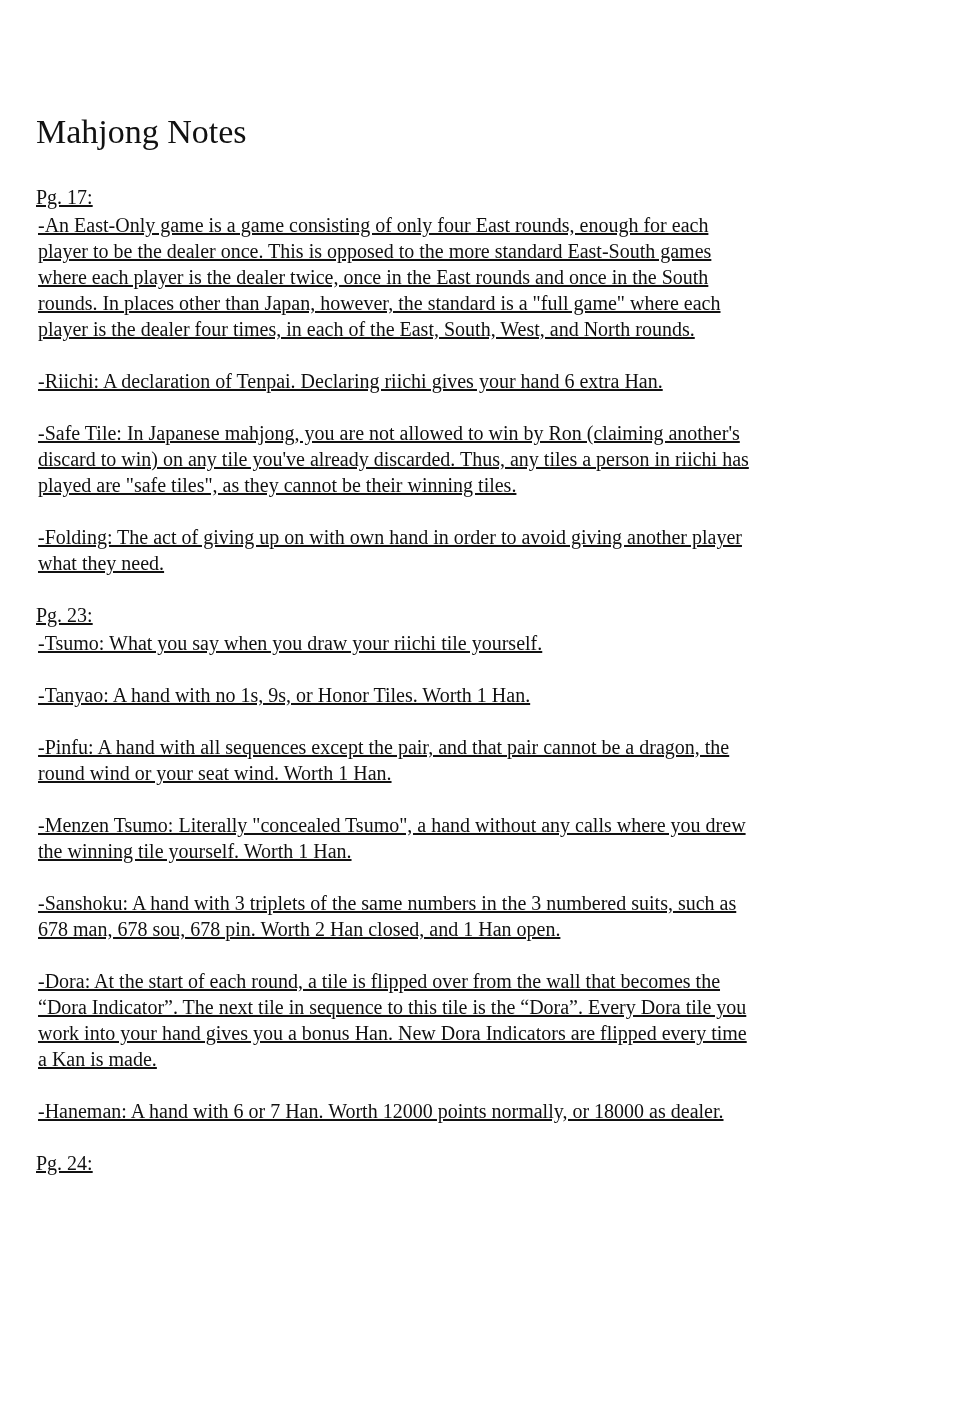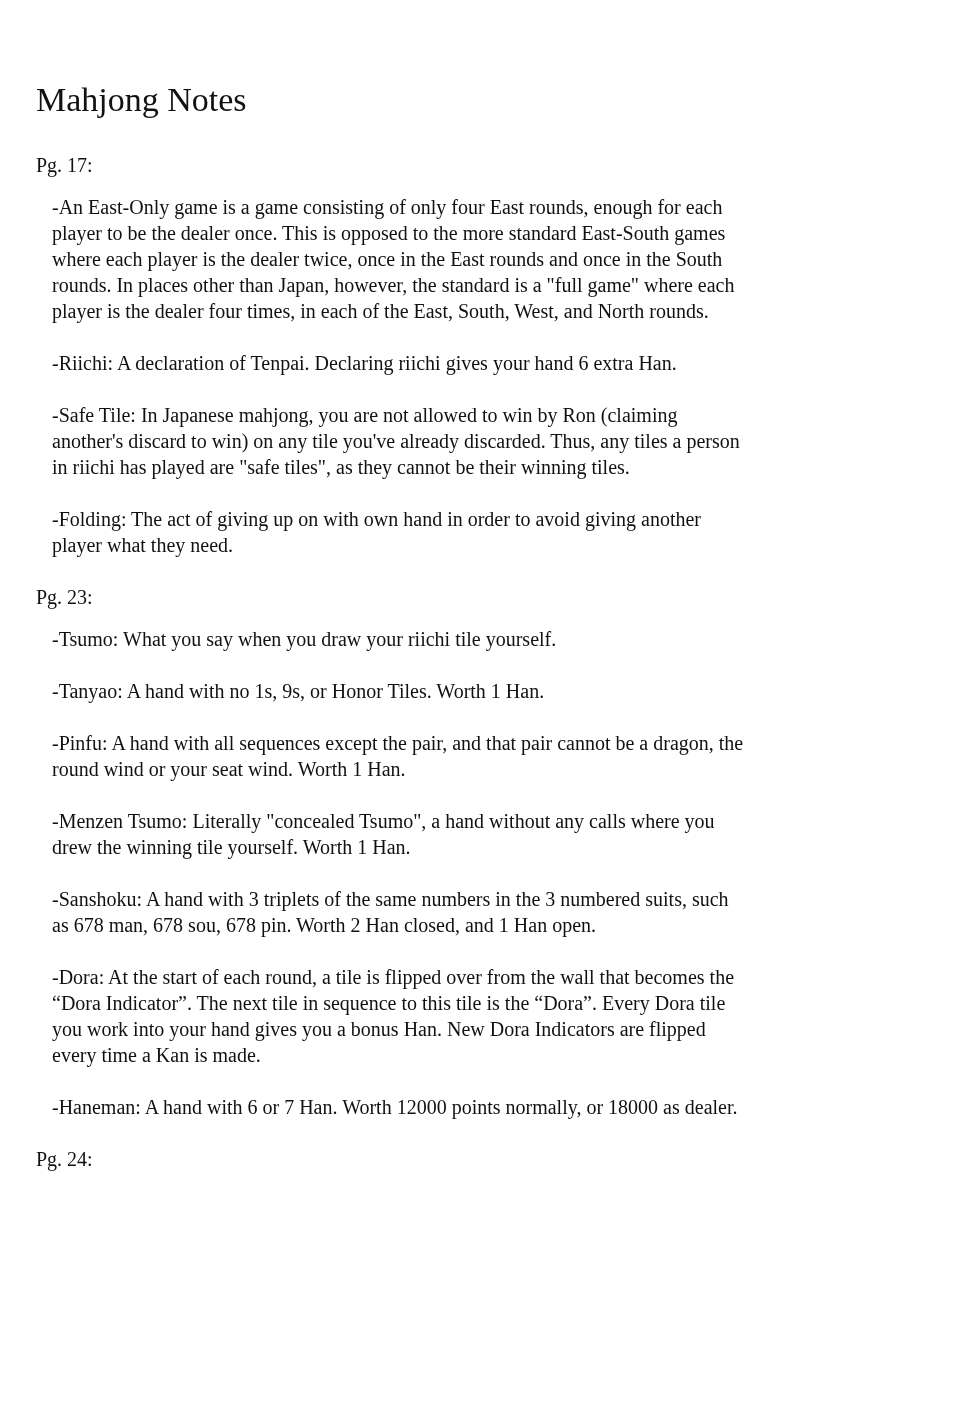--- a/index.html
+++ b/index.html
@@ -11,40 +11,41 @@
     width: 978px;
     height: 1425px;
     font-family: "Liberation Serif", "DejaVu Serif", serif;
     color: #111111;
     overflow: hidden;
   }
   .page {
     box-sizing: border-box;
     width: 792px;
     min-height: 1425px;
-    padding: 80px 32px 40px 36px;
+    padding: 112px 32px 40px 36px;
     background: #ffffff;
   }
   .doc-title {
     font-size: 34px;
     font-weight: normal;
     line-height: 40px;
     margin: 0 0 32px 0;
     letter-spacing: 0;
   }
   .note-section {
     margin: 0 0 26px 0;
     font-size: 20px;
     line-height: 26px;
+    text-decoration: underline;
   }
   .page-label {
     white-space: pre;
   }
   .note-text {
-    margin: 16px;
+    margin: 2px;
   }
 </style>
 </head>
 <body>
 
 <main class="page">
 
   <h1 class="doc-title">Mahjong Notes</h1>
 
   <section class="note-section">

